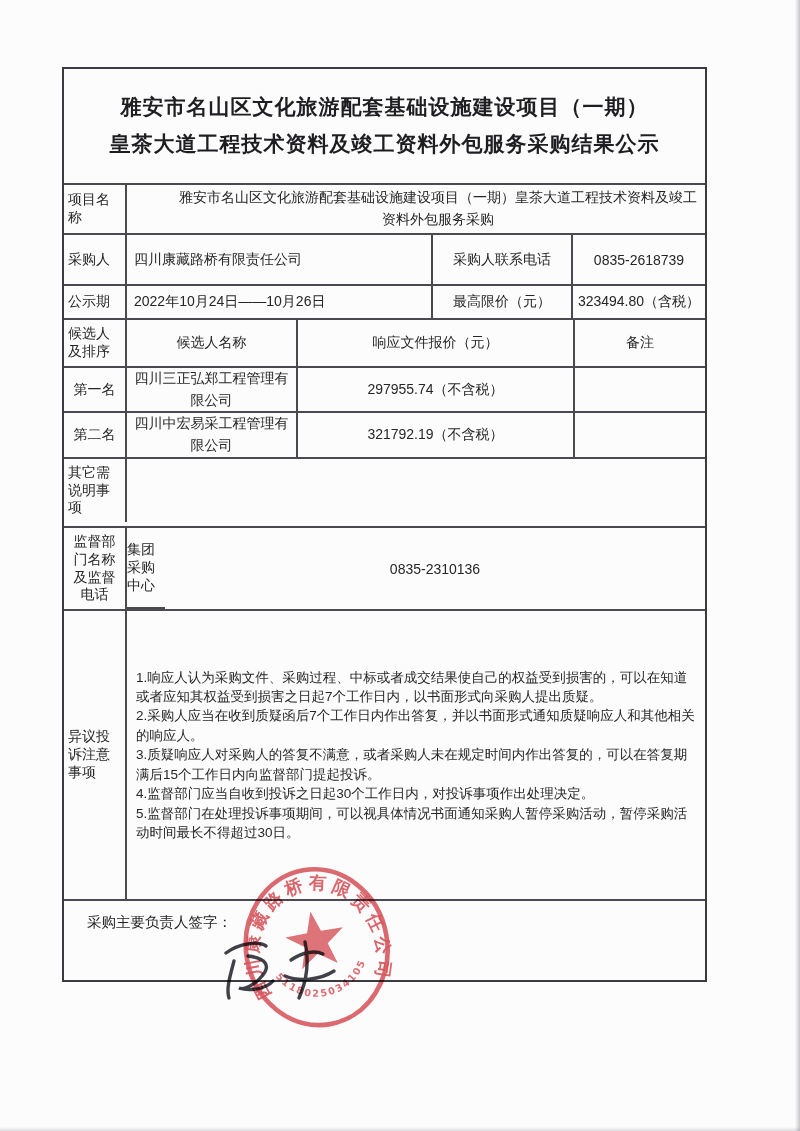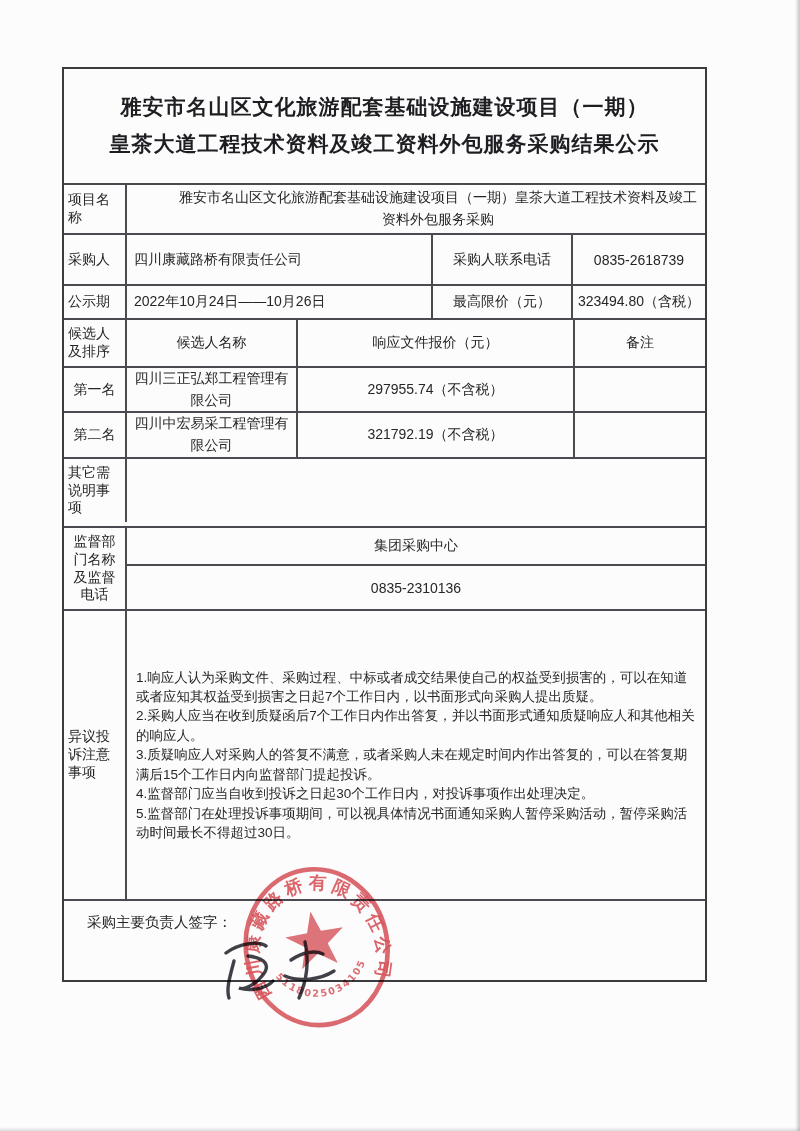--- a/index.html
+++ b/index.html
@@ -59,21 +59,21 @@
   .r-other   { height:69px;flex-direction:column; }
   .r-super   { height:83px; }
   .r-notice  { height:290px; }
   .r-sign    { height:43px; }
   .c-val  { width:306px; flex:0 0 306px; }
   .c-lab2 { width:140px; flex:0 0 140px; justify-content:center; text-align:center; font-size:14px; }
   .c-val2 { flex:1; justify-content:center; text-align:center; font-size:14px; }
   .c-name { width:171px; flex:0 0 171px; }
   .c-price{ width:277px; flex:0 0 277px; }
   .c-remark{ flex:1; }
-  .super-stack { flex:1; display:flex; flex-direction:column; }
+  .super-stack { flex:1; display:flex; flex-direction:row; }
   .super-stack .sub { flex:0 0 38px; display:flex; align-items:center; justify-content:center;
     border-bottom:2px solid #4a4a50; font-size:14px; }
   .super-stack .sub:last-child { flex:1; border-bottom:none; }
   .notice-text {
     flex:1; display:flex; flex-direction:column; justify-content:center;
     padding:4px 10px 4px 9px;
     font-size:13.5px; line-height:1.44; white-space:pre-wrap;
   }
   .sign-cell { flex:1; display:flex; align-items:center; padding-left:23px; font-size:14.5px; }
   .stamp {

